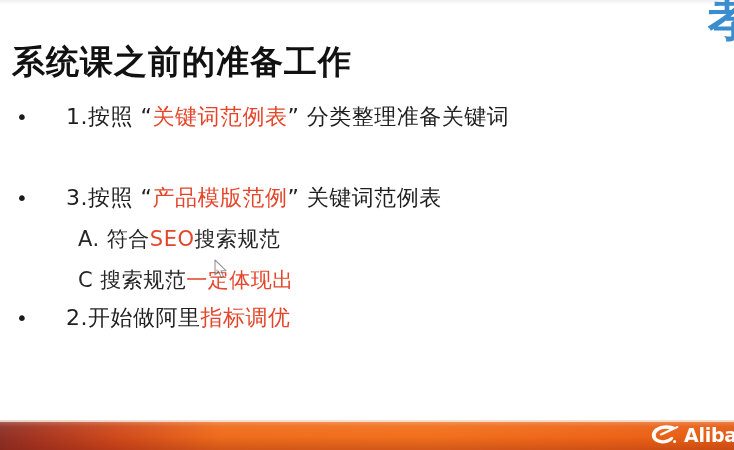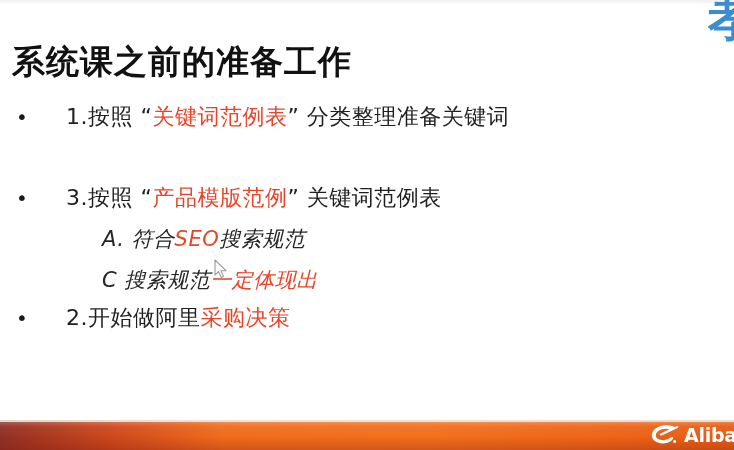--- a/index.html
+++ b/index.html
@@ -91,23 +91,22 @@
     font-size: 22px;
     line-height: 34px;
     color: #1f1f1f;
     letter-spacing: 0.5px;
     font-family: "DejaVu Sans", "Liberation Sans", sans-serif;
     margin-left: 34px;
   }
 
   .sub-row {
     position: relative;
-    padding-left: 102px;
-    white-space: nowrap;
-    font-style: italic;
+    padding-left: 78px;
+    white-space: nowrap;
   }
 
   .sub-text {
     font-size: 21px;
     line-height: 33px;
     color: #262626;
     letter-spacing: 0.5px;
     font-family: "DejaVu Sans", "Liberation Sans", sans-serif;
   }
 
@@ -227,21 +226,21 @@
     <div class="sp-l3"></div>
 
     <div class="sub-row">
       <span class="sub-text"><span>C  搜索规范</span><span class="hl">一定体现出</span></span>
     </div>
 
     <div class="sp-l3"></div>
 
     <div class="bullet-row">
       <span class="bullet-dot">•</span>
-      <span class="bullet-text"><span>2.开始做阿里</span><span class="hl">采购决策</span></span>
+      <span class="bullet-text"><span>2.开始做阿里</span><span class="hl">指标调优</span></span>
     </div>
 
   </div>
 
   <svg class="cursor" viewBox="0 0 14 20">
     <path d="M1 1 L1 16 L4.6 12.6 L7.1 18.4 L9.4 17.4 L7 11.8 L12 11.6 Z" fill="#ffffff" stroke="#444444" stroke-width="1.1" stroke-linejoin="round"></path>
   </svg>
 
   <div class="footer-bar">
     <div class="footer-top-edge"></div>

